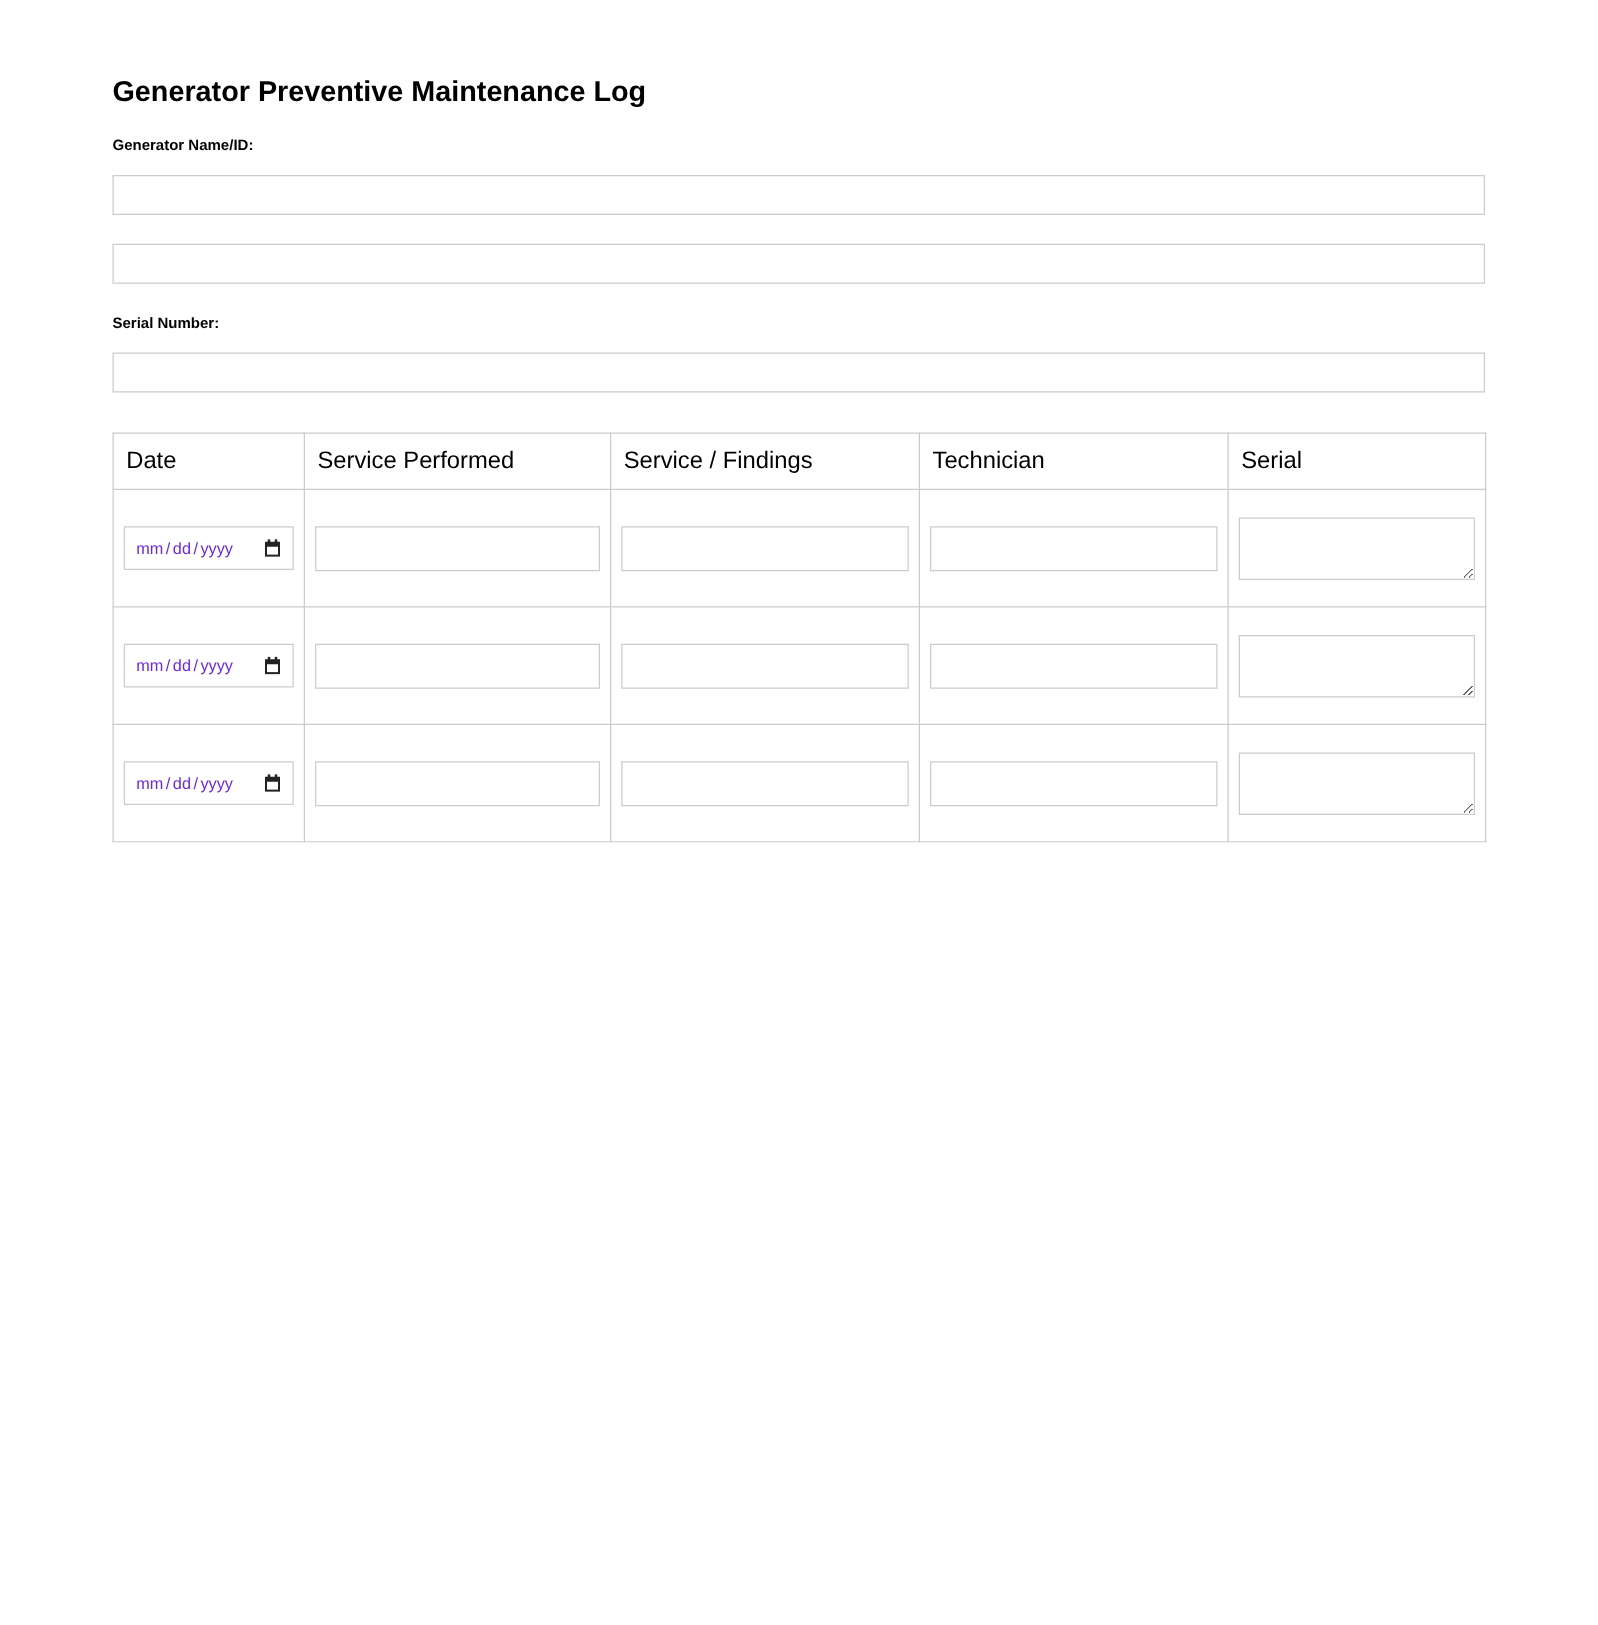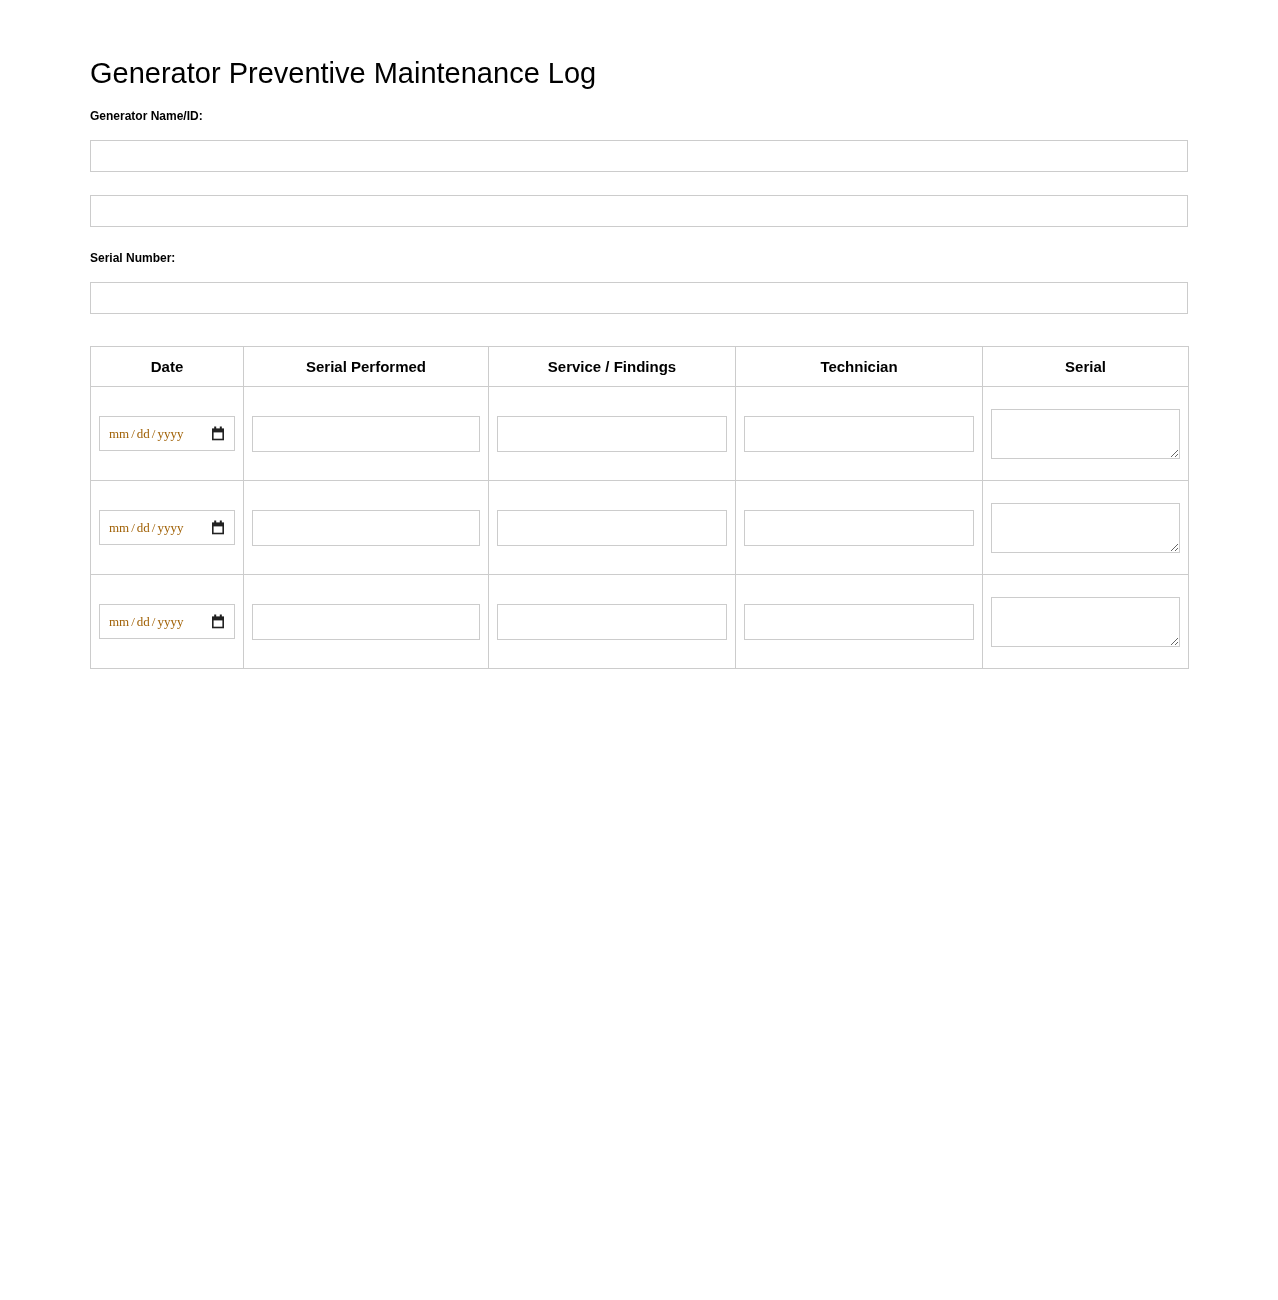--- a/index.html
+++ b/index.html
@@ -5,22 +5,22 @@
   * { margin: 0; padding: 0; }
   html, body {
     background: #ffffff;
     color: #000000;
     font-family: "Liberation Sans", sans-serif;
   }
   .container {
     padding: 60px 90px 0 90px;
   }
   h1.page-title {
-    font-size: 29px;
-    font-weight: normal;
+    font-size: 23px;
+    font-weight: bold;
     line-height: 26px;
     margin: 0 0 22px 0;
   }
   .field { margin-bottom: 23px; }
   .field.field-last { margin-bottom: 32px; }
   .field-label {
     display: block;
     font-size: 12px;
     font-weight: bold;
     line-height: 17px;
@@ -40,23 +40,23 @@
   }
   table.log-table {
     width: 1098px;
     border-collapse: collapse;
     table-layout: fixed;
   }
   .log-table th, .log-table td {
     border: 1px solid #cccccc;
   }
   .log-table th {
-    text-align: center;
-    font-size: 15px;
-    font-weight: bold;
+    text-align: left;
+    font-size: 19px;
+    font-weight: normal;
     padding: 11px 10px;
     height: 17px;
     box-sizing: content-box;
     white-space: nowrap;
     overflow: hidden;
   }
   .log-table td {
     height: 77px;
     padding: 8px;
     vertical-align: middle;
@@ -93,23 +93,23 @@
     border: 1px solid #cccccc;
     background: #ffffff;
     display: flex;
     align-items: center;
     justify-content: space-between;
     padding: 0 9px;
     cursor: default;
     user-select: none;
   }
   .date-text {
-    font-family: Liberation Serif, serif;
+    font-family: Liberation Sans, sans-serif;
     font-size: 13px;
-    color: #a16207;
+    color: #6d28d9;
     white-space: nowrap;
   }
   .date-sep { margin: 0 2px; }
   .cal-icon { display: inline-flex; cursor: pointer; }
   .cal-icon svg { display: block; }
 </style>
 </head>
 <body>
 
 <div class="container">
@@ -135,21 +135,21 @@
     <colgroup>
       <col style="width:153px">
       <col style="width:245px">
       <col style="width:247px">
       <col style="width:247px">
       <col style="width:206px">
     </colgroup>
     <thead>
       <tr>
         <th>Date</th>
-        <th>Serial Performed</th>
+        <th>Service Performed</th>
         <th>Service / Findings</th>
         <th>Technician</th>
         <th>Serial</th>
       </tr>
     </thead>
     <tbody>
 
       <tr>
         <td>
           <div class="date-input">

